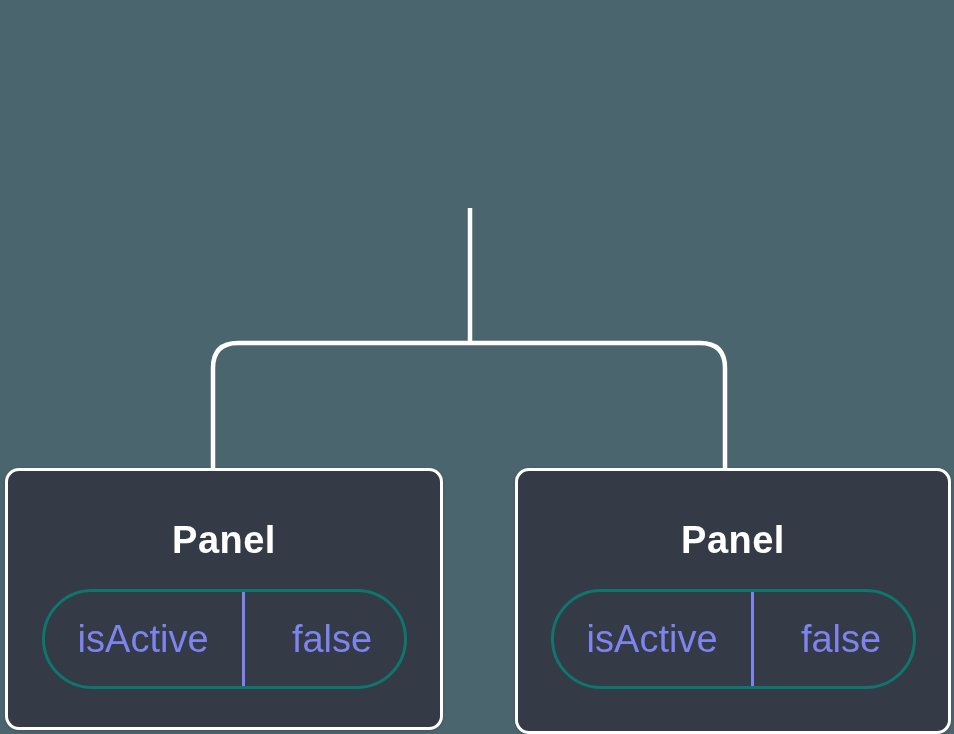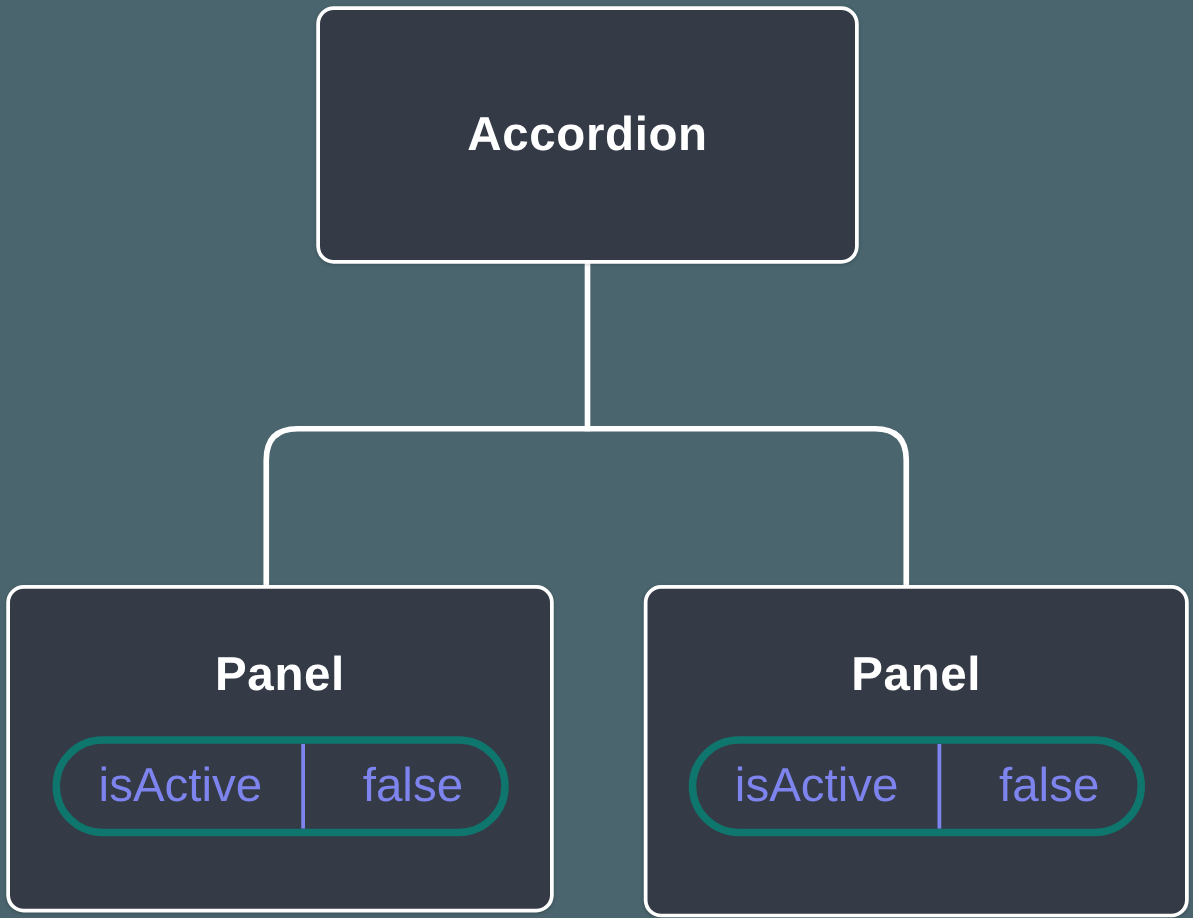--- a/index.html
+++ b/index.html
@@ -71,23 +71,23 @@
   }
   .node-panel-right {
     left: 515px;
     top: 468px;
     width: 436px;
     height: 266px;
   }
   .state-pill {
     margin-top: 22px;
     width: 365px;
-    height: 80px;
+    height: 100px;
     box-sizing: border-box;
-    border: 6px solid #0f766e;
+    border: 3px solid #0f766e;
     border-radius: 52px;
     display: flex;
     overflow: hidden;
   }
   .state-cell {
     display: flex;
     align-items: center;
     justify-content: center;
     color: #7e84ee;
     font-size: 38px;
@@ -105,23 +105,20 @@
 </head>
 <body>
 
 <div class="canvas">
 
   <svg class="connectors" viewBox="0 0 954 734">
     <path d="M 470 208 L 470 345"></path>
     <path d="M 213 470 L 213 368 Q 213 343 238 343 L 700 343 Q 725 343 725 368 L 725 470"></path>
   </svg>
 
-  <div class="node node-accordion">
-    <div class="node-title">Accordion</div>
-  </div>
 
   <div class="node node-panel node-panel-left">
     <div class="node-title">Panel</div>
     <div class="state-pill">
       <div class="state-cell state-key">isActive</div>
       <div class="state-cell state-value">false</div>
     </div>
   </div>
 
   <div class="node node-panel node-panel-right">

